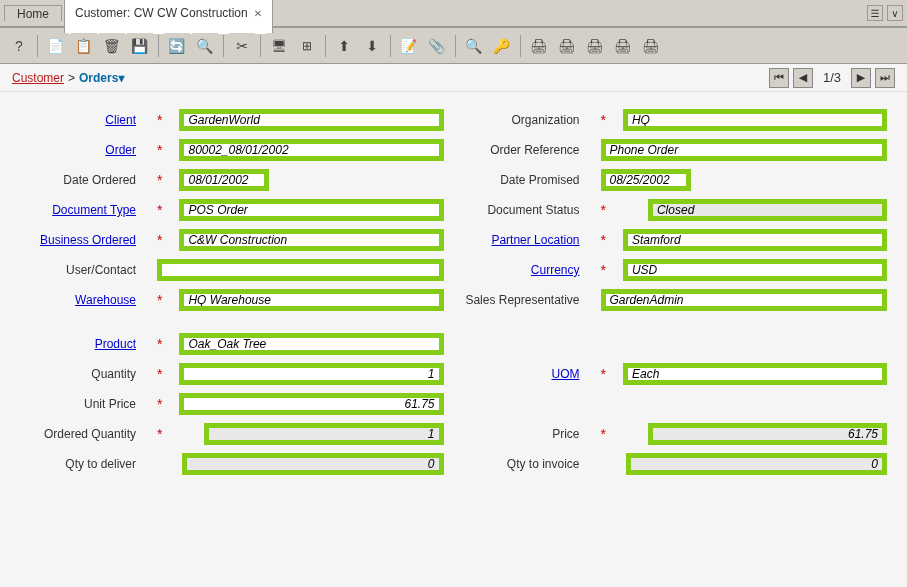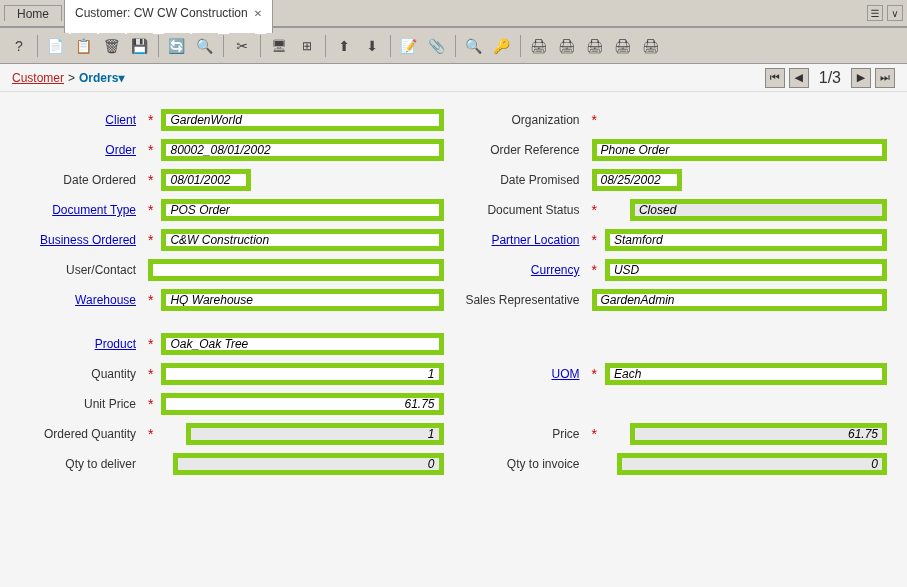--- a/index.html
+++ b/index.html
@@ -98,40 +98,40 @@
     .breadcrumb-sep { margin: 0 4px; color: #333; }
     .breadcrumb-current { font-size: 12px; color: #0369a1; font-weight: bold; }
     .nav-controls { display: flex; align-items: center; gap: 4px; }
     .nav-btn {
       width: 20px; height: 20px;
       background: #d4d0c8;
       border: 1px solid #888;
       display: flex; align-items: center; justify-content: center;
       cursor: pointer; font-size: 11px; color: #333;
     }
-    .nav-counter { font-size: 16px; padding: 0 6px; }
+    .nav-counter { font-size: 13px; padding: 0 6px; }
 
     
     .content {
       background: #f5f5f5;
       padding: 16px 20px;
       overflow-y: auto;
       height: calc(587px - 28px - 36px - 28px);
     }
 
     
     .form-section {
       display: grid;
       grid-template-columns: 1fr 1fr;
       gap: 6px 20px;
     }
     .form-row {
       display: flex;
       align-items: center;
-      gap: 8px;
+      gap: 17px;
       min-height: 24px;
     }
     .form-label {
       text-align: right;
       min-width: 120px;
       font-size: 12px;
       color: #333;
       padding-right: 4px;
       flex-shrink: 0;
     }
@@ -225,20 +225,21 @@
   <div class="form-section">
 
     <div class="form-row">
       <span class="form-label underlined">Client</span>
       <span class="required-dot">*</span>
       <input class="form-input" type="text" value="GardenWorld" style="">
     </div>
     <div class="form-row">
       <span class="form-label">Organization</span>
       <span class="required-dot">*</span>
+      <input class="form-input" type="text" value="HQ" style="">
     </div>
 
     <div class="form-row">
       <span class="form-label underlined">Order</span>
       <span class="required-dot">*</span>
       <input class="form-input" type="text" value="80002_08/01/2002" style="">
     </div>
     <div class="form-row">
       <span class="form-label">Order Reference</span>
       <input class="form-input" type="text" value="Phone Order" style="">

